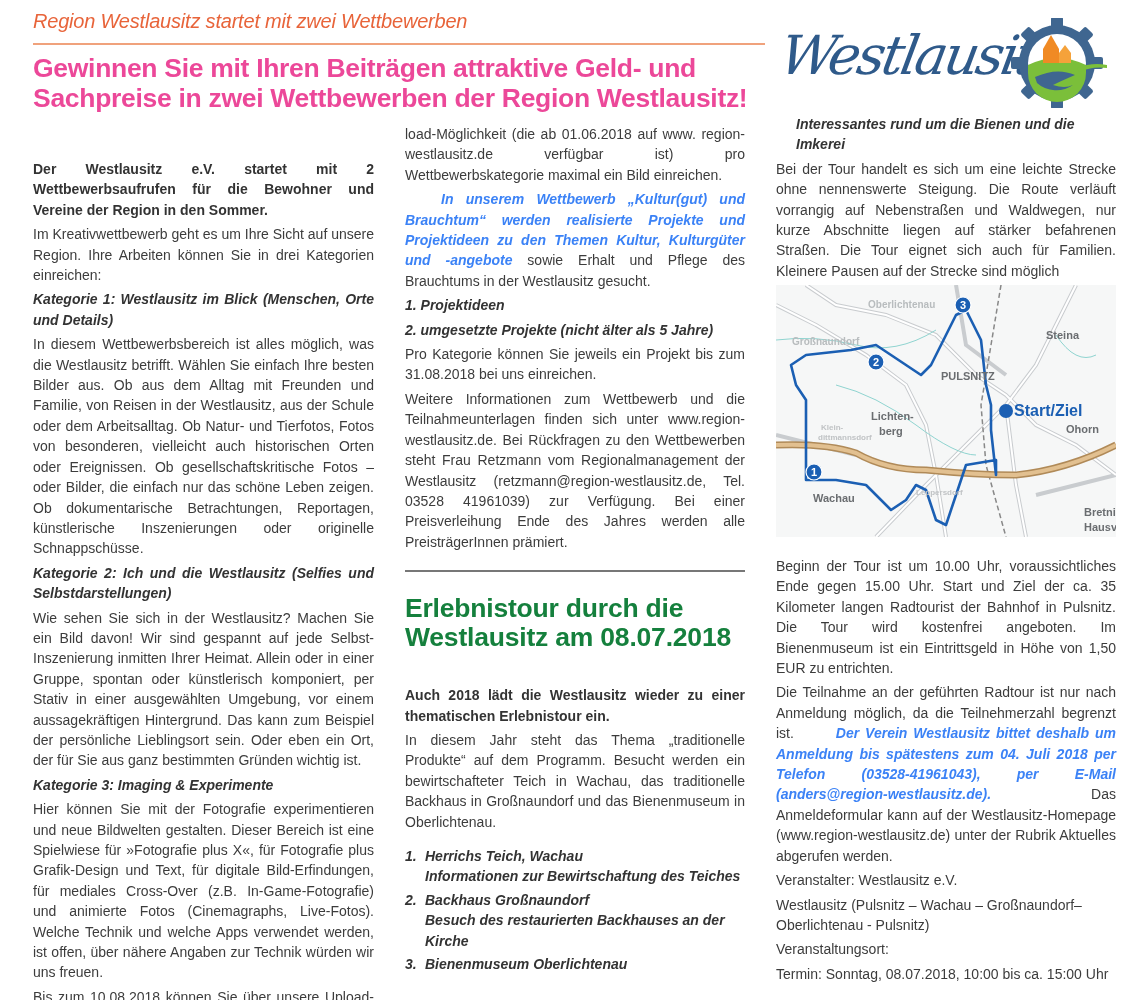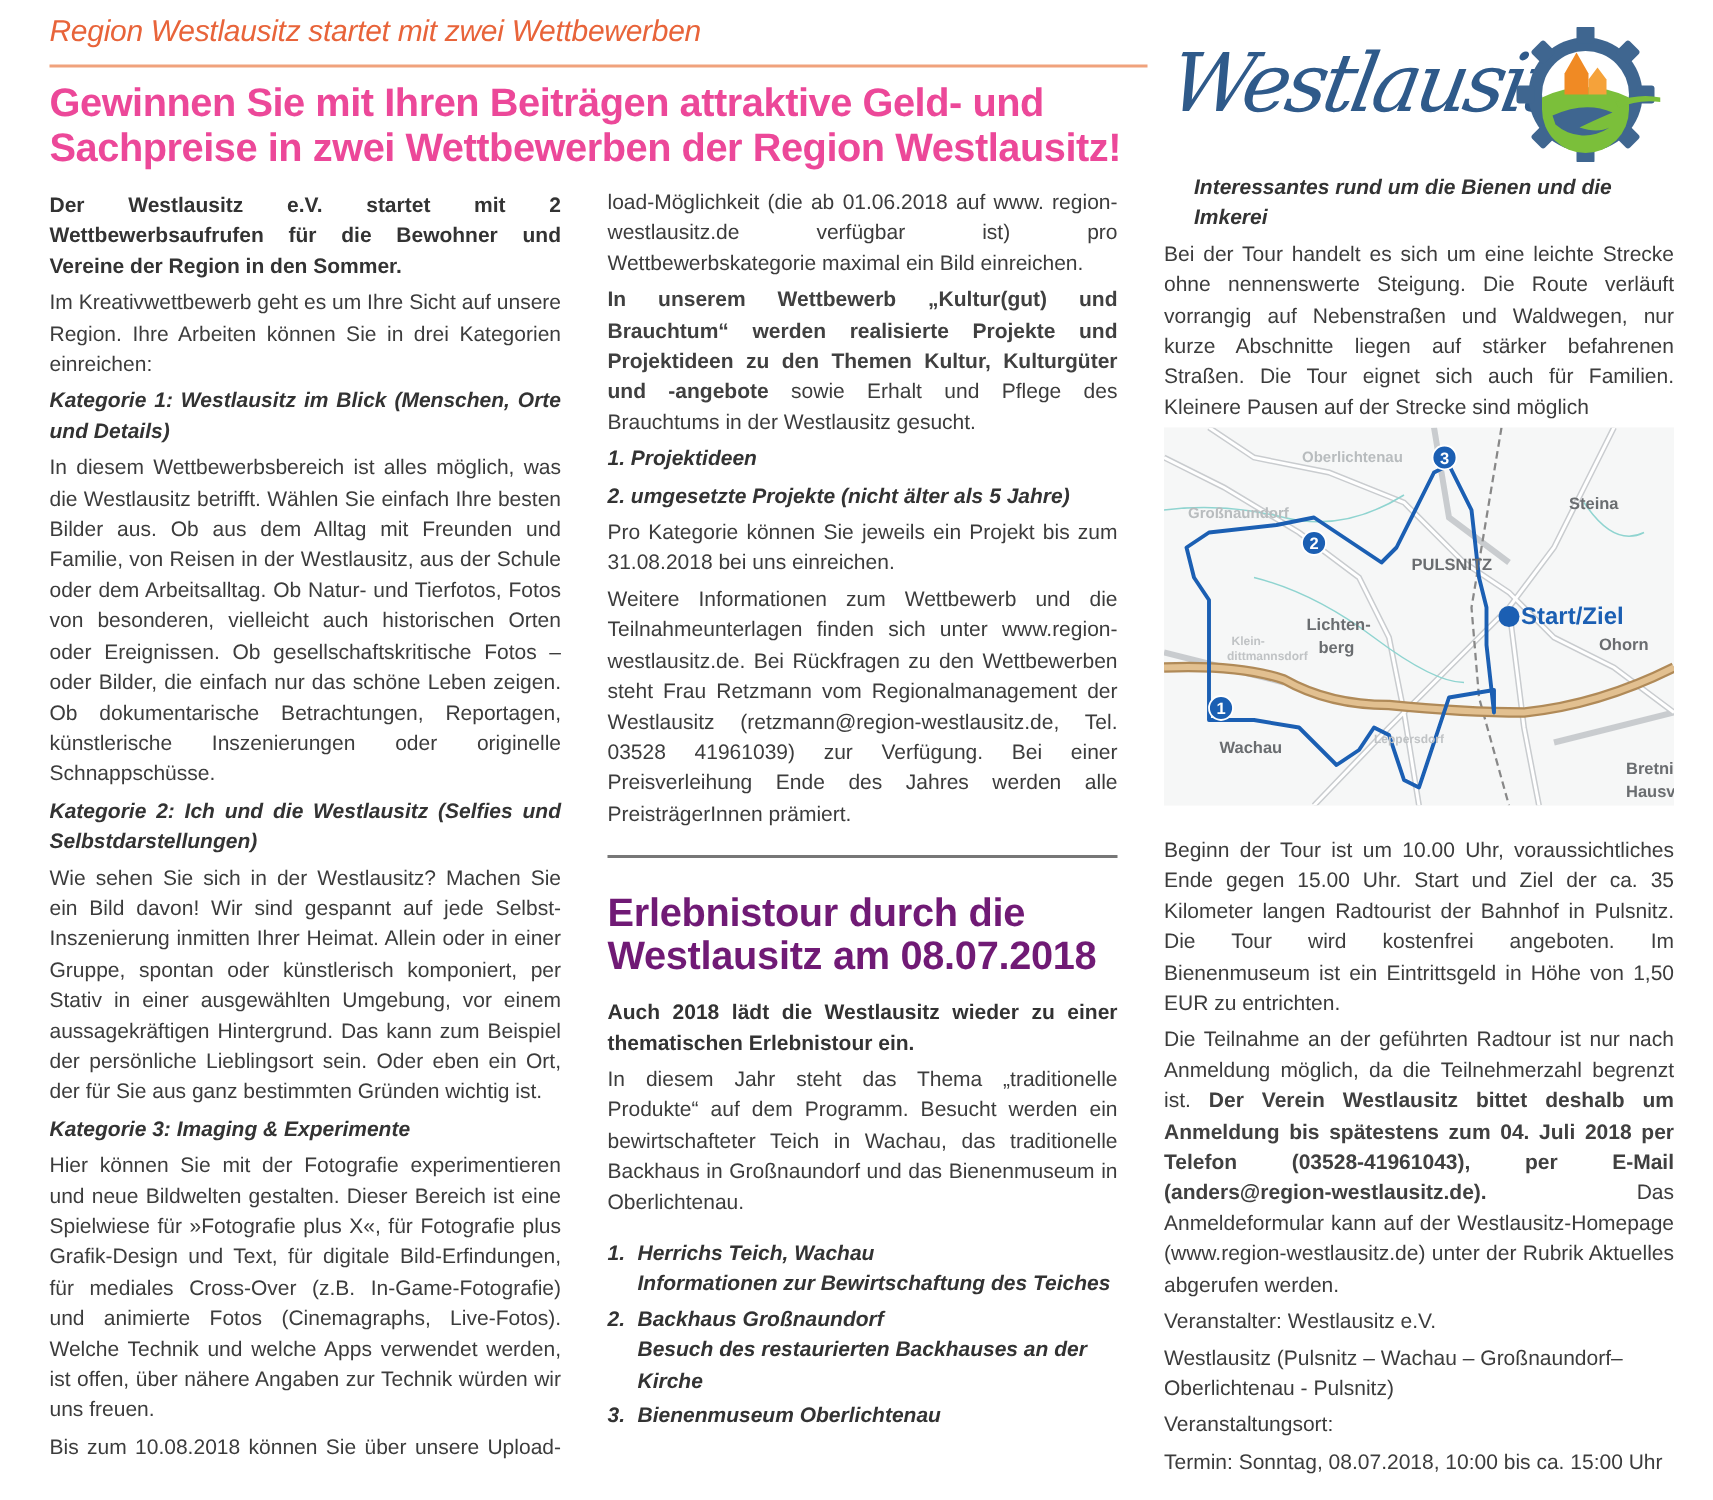--- a/index.html
+++ b/index.html
@@ -6,30 +6,30 @@
   html, body { width: 1142px; height: 1000px; background: #ffffff; overflow: hidden; }
   body { position: relative; font-family: "Liberation Sans", sans-serif; color: #3a3a3a; }
 
   .kicker { position: absolute; left: 33px; top: 10px; font-size: 20px; font-style: italic; color: #e8643a; letter-spacing: -0.2px; }
   .kicker-rule { position: absolute; left: 33px; top: 43px; width: 732px; height: 2px; background: #f0a27c; }
 
   .headline { position: absolute; left: 33px; top: 53px; width: 740px; font-size: 26.5px; font-weight: bold; color: #ec4899; line-height: 30px; letter-spacing: -0.3px; }
 
   .col { position: absolute; font-size: 14px; line-height: 20.4px; color: #3c3c3c; text-align: justify; }
   .col p { margin-bottom: 4px; }
-  .col .lead { font-weight: bold; color: #333; }
+  .col .lead { font-weight: bold; color: #333; margin-top: 33px; }
   .col .sub { font-weight: bold; font-style: italic; color: #333; }
-  .col .bi { font-weight: bold; color: #404040; }
+  .col .bi { font-weight: bold; font-style: italic; color: #3b82f6; margin-left: 36px; }
 
   #col1 { left: 33px; top: 126px; width: 341px; }
   #col2 { left: 405px; top: 124px; width: 340px; }
   #col3 { left: 776px; top: 114px; width: 340px; }
 
   .section-rule { height: 2px; background: #777; margin: 18px 0 22px 0; }
-  .headline2 { font-size: 26.5px; font-weight: bold; color: #701a75; line-height: 29px; text-align: left; margin-bottom: 12px; letter-spacing: -0.2px; }
+  .headline2 { font-size: 26.5px; font-weight: bold; color: #15803d; line-height: 29px; text-align: left; margin-bottom: 12px; letter-spacing: -0.2px; }
   .stops { margin-top: 14px; text-align: left; }
   .stop { font-weight: bold; font-style: italic; color: #333; display: flex; margin-bottom: 3px; }
   .stop .num { width: 20px; flex: none; }
   .stop .txt { flex: 1; }
 
   .logo { position: absolute; left: 777px; top: 22px; width: 338px; height: 86px; }
   .logo-text { position: absolute; left: 4px; top: 2px; font-family: "DejaVu Serif", serif; font-style: italic; font-size: 54px; color: #2f5a8a; letter-spacing: -3px; transform: skewX(-10deg); }
 
   .map { position: absolute; left: 776px; top: 285px; width: 340px; height: 252px; background: #f7f8f8; overflow: hidden; border: 0; }
 

